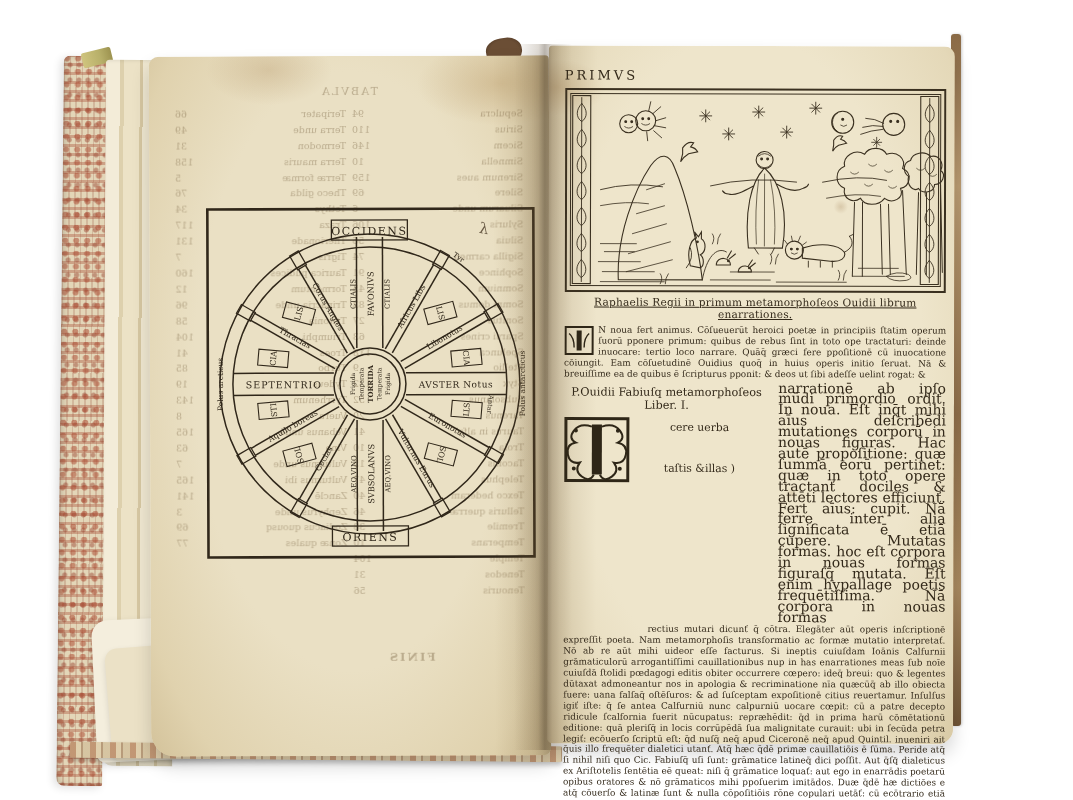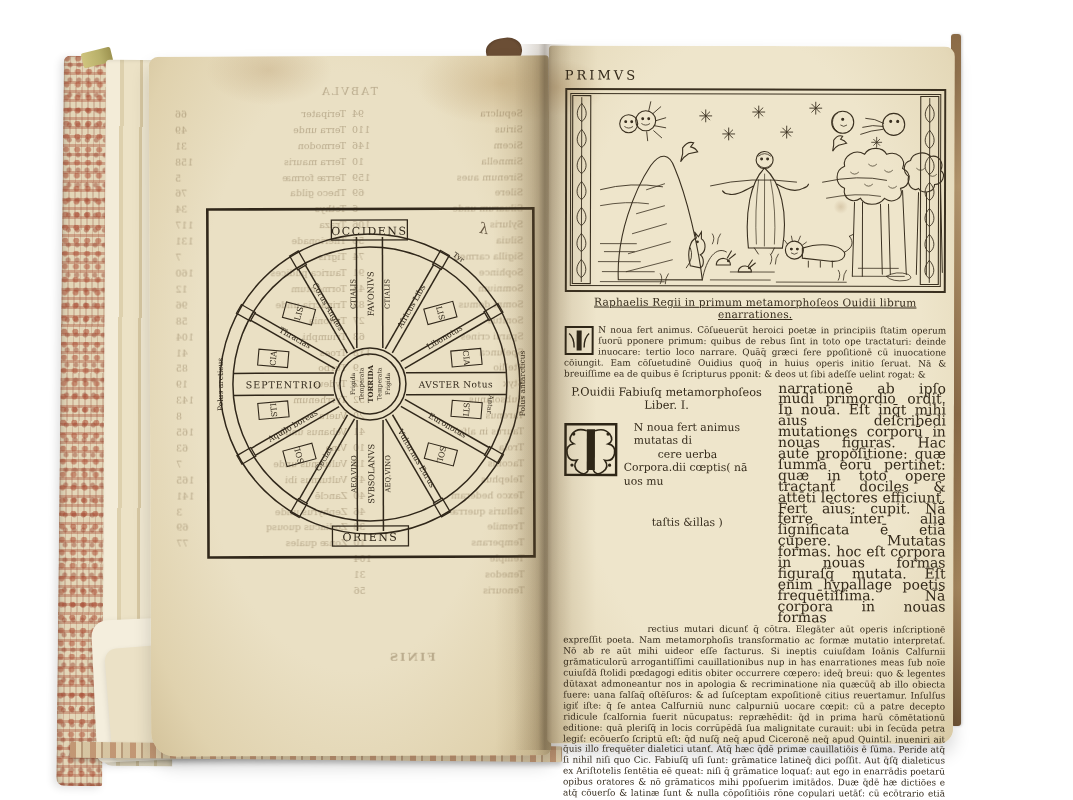--- a/index.html
+++ b/index.html
@@ -572,23 +572,21 @@
             <svg width="66" height="66" viewBox="0 0 66 66">
               <rect x="2" y="2" width="62" height="62" fill="none" stroke="#2e2617" stroke-width="3"></rect>
               <rect x="28" y="8" width="10" height="50" fill="#2e2617"></rect>
               <path d="M28,10 q-12,-4 -18,4 q-6,8 2,12 q-10,2 -8,12 q2,10 12,8 q-6,8 2,14 q8,6 12,-2 M38,10 q12,-4 18,4 q6,8 -2,12 q10,2 8,12 q-2,10 -12,8 q6,8 -2,14 q-8,6 -12,-2" fill="none" stroke="#2e2617" stroke-width="2"></path>
               <circle cx="12" cy="14" r="2" fill="#2e2617"></circle>
                 <circle cx="54" cy="14" r="2" fill="#2e2617"></circle>
               <circle cx="10" cy="52" r="2" fill="#2e2617"></circle>
                 <circle cx="56" cy="52" r="2" fill="#2e2617"></circle>
             </svg>
             <div class="verse">
-                <div class="verse-line v0">N noua fert animus mutatas di</div>
                 <div class="verse-line v1">cere uerba</div>
-                <div class="verse-line v2">Corpora.dii cœptis( nā uos mu</div>
                 <div class="verse-line v3">taſtis &amp;illas )</div>
               </div>
           </div>
         </div>
         <div class="col-right">narrationē ab ipſo mūdi primordio ordiť. In noua. Eſt inq̄t mihi aīus deſcribēdi mutationes corporū in nouas figuras. Hac autē propoſitione: quæ ſummā eorū pertinet: quæ in toto opere tractanť dociles &amp; attēti lectores efficiunť. Fert aīus: cupit. Nā ferre inter alia ſignificata ē etiā cupere. Mutatas formas. hoc eſt corpora in nouas formas figuraſq̄ mutata. Eſt enim hypallage poetis frequētiſſima. Nā corpora in nouas formas</div>
       </div>
 
       <div class="body-text">rectius mutari dicunť q̄ cōtra. Elegāter aūt operis inſcriptionē expreſſit poeta. Nam metamorphoſis transformatio ac formæ mutatio interpretať. Nō ab re aūt mihi uideor eſſe facturus. Si ineptis cuiuſdam Ioānis Calfurnii grāmaticulorū arrogantiſſimi cauillationibus nup in has enarrationes meas ſub noīe cuiuſdā ſtolidi pœdagogi editis obiter occurrere cœpero: ideq̄ breui: quo &amp; legentes dūtaxat admoneantur nos in apologia &amp; recriminatione nīa quæcūq̄ ab illo obiecta fuere: uana falſaq̄ oſtēſuros: &amp; ad ſuſceptam expoſitionē citius reuertamur. Inſulſus igiť iſte: q̄ ſe antea Calfurniū nunc calpurniū uocare cœpit: cū a patre decepto ridicule ſcalfornia fuerit nūcupatus: repræhēdit: q̄d in prima harū cōmētationū editione: quā pleriſq̄ in locis corrūpēdā ſua malignitate curauit: ubi in ſecūda petra legiť: ecōuerſo ſcriptū eſt: q̄d nuſq̄ neq̄ apud Ciceronē neq̄ apud Quintil. inueniri ait q̄uis illo frequēter dialetici utanť. Atq̄ hæc q̄dē primæ cauillatiōis ē ſūma. Peride atq̄ ſi nihil niſi quo Cic. Fabiuſq̄ uſi ſunt: grāmatice latineq̄ dici poſſit. Aut q̄ſq̄ dialeticus ex Ariſtotelis ſentētia eē queat: niſi q̄ grāmatice loquať: aut ego in enarrādis poetarū opibus oratores &amp; nō grāmaticos mihi ppoſuerim imitādos. Duæ q̄dē hæ dictiōes e atq̄ cōuerſo &amp; latinæ ſunt &amp; nulla cōpoſitiōis rōne copulari uetāť: cū ecōtrario etiā oratores nedū grāmaticos poetarūq̄ enarratoreſq̄ in infimo &amp; q̄ uulgatiſſimo orōnis gn̄e uerſanť paſſim uſos eē uideatur. Quod ſi in meo de laudibus eloquentiæ panegyrico alia ue orōne iſto locutiōis gn̄e uſus eſſem: merito fortaſſe repræhendi potuiſſem: q̄d uerba minus oratoria affectaſſem. In enarrationibus uero poetici opis: hoc ē in iſſimo gn̄e orōnis cū &amp; grāmatice &amp; latine locutus ſim: q̄ recte me nebulo iſte repræhēderit doctorū ſit iudiciū: ſed de iſtius ineptiis fœdiſſimiſq̄ erroribus reliqua in apologiā nīam differanť. ne ſæpius cœptā expoſitionē interrūpere cogamur. Dii cœptis. Deos inuocat q̄ earū mutationū auctores fuerunt: ut ſibi ita fauere uelint: ut quæ a principio mūdi uſq̄ ad ſua tempora factæ ſunt mutatiōes perpetuo carmine cōplecti poſſit. Nam uos mutaſtis &amp; illas. Parentheſis eſt</div>
 
     </div>

